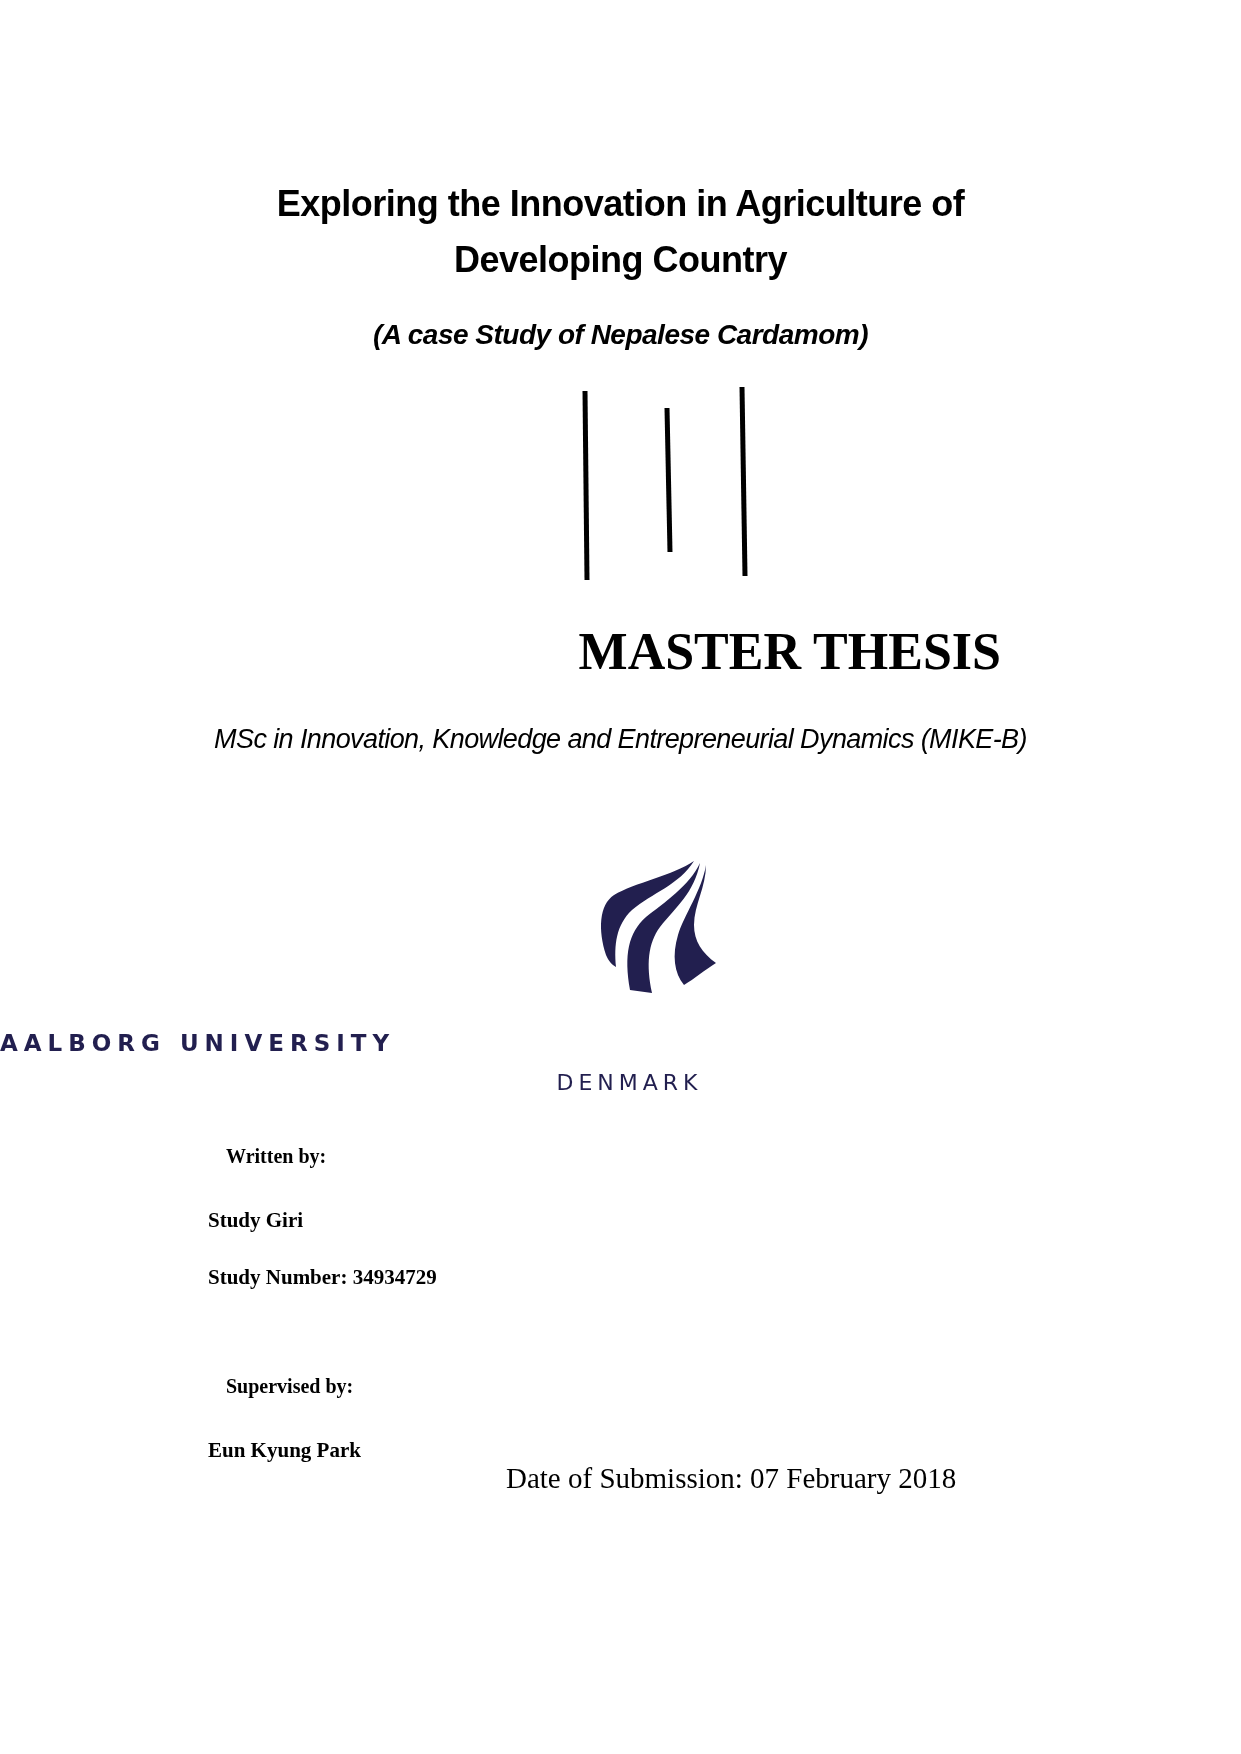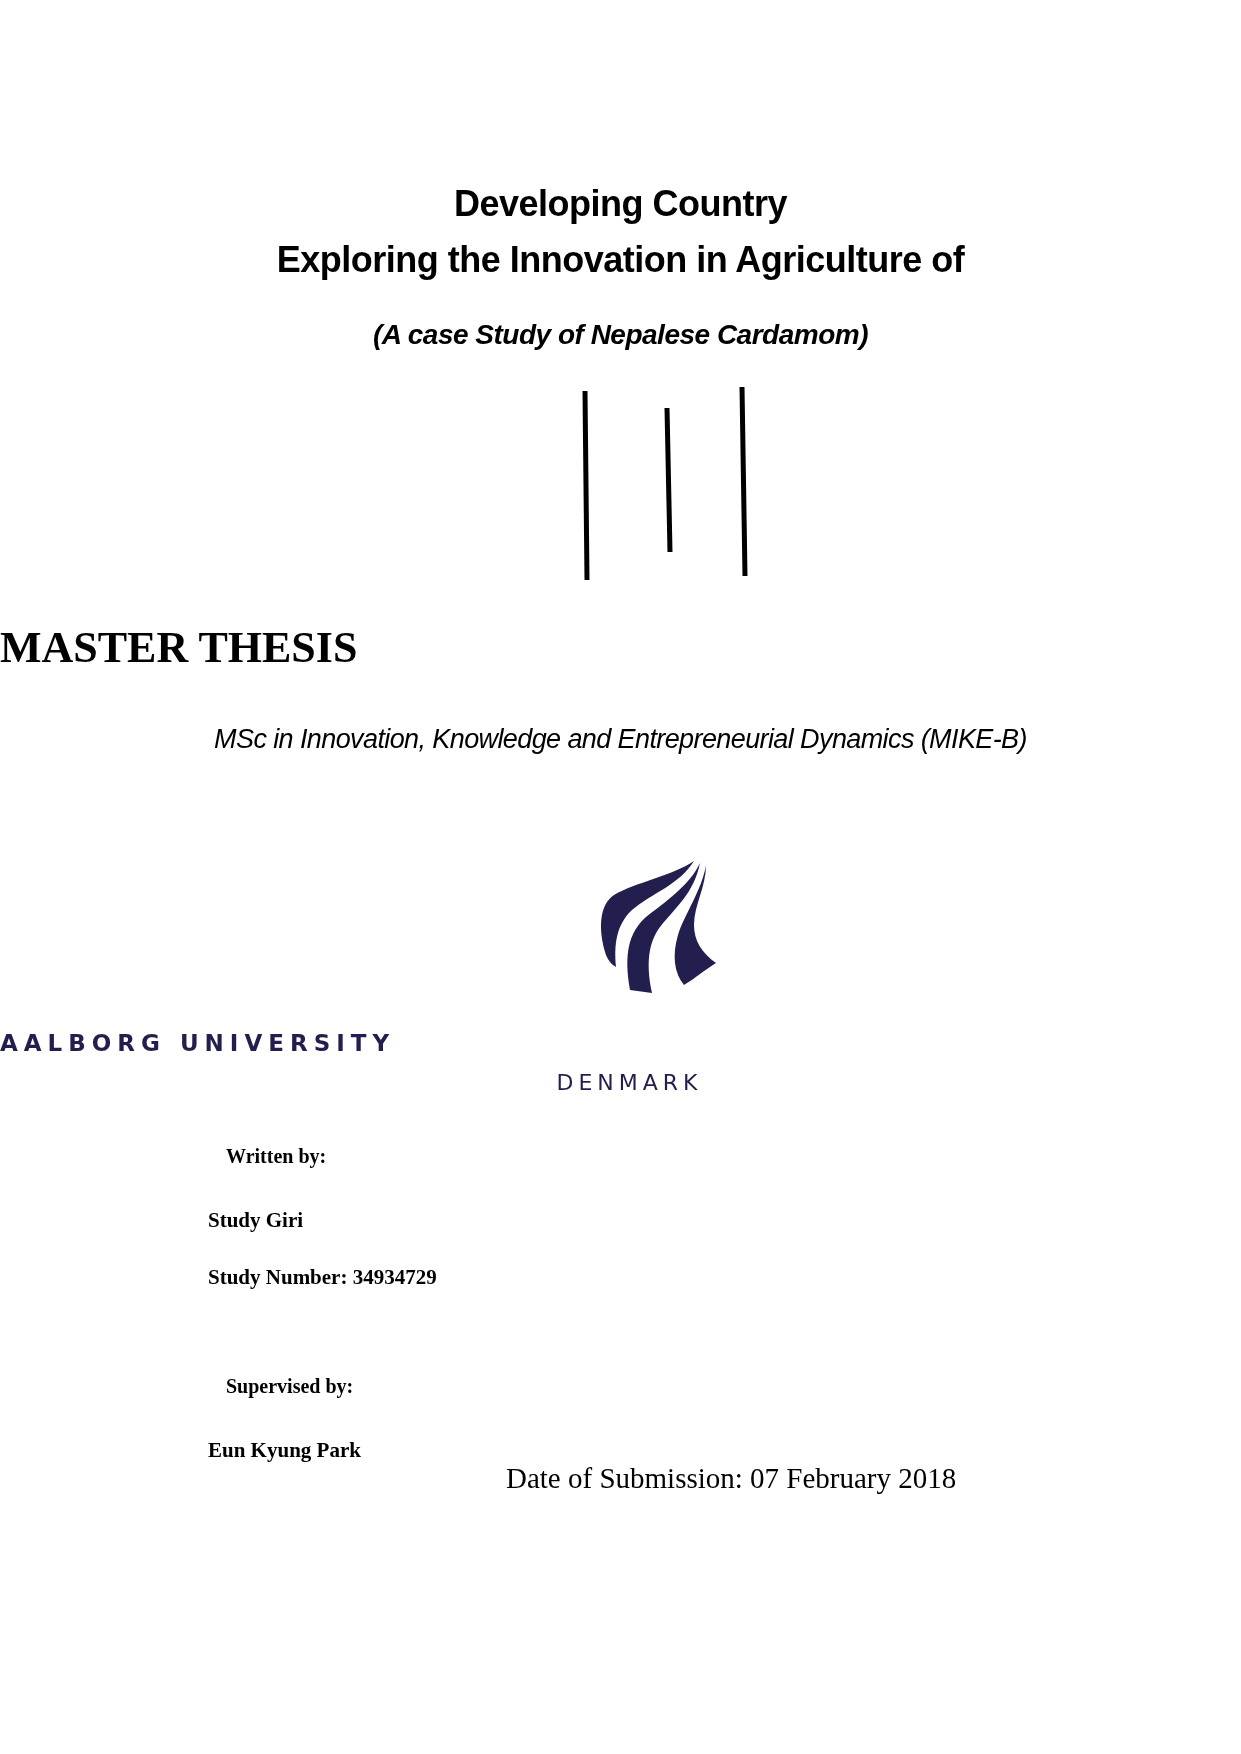--- a/index.html
+++ b/index.html
@@ -11,22 +11,22 @@
     font-size: 36px; line-height: 56px; top: 176px;
     letter-spacing: -0.5px;
   }
   .subtitle {
     left: 0; width: 1241px; text-align: center; top: 319px;
     font-family: "Liberation Sans", sans-serif; font-weight: bold; font-style: italic;
     font-size: 28px; letter-spacing: -0.5px;
   }
   .bars { left: 0; top: 0; width: 1241px; height: 600px; }
   .master {
-    left: 0; width: 1001px; text-align: left; top: 622px;
-    font-family: "Liberation Serif", serif; font-weight: bold; font-size: 44px;
+    left: 0; width: 1001px; text-align: right; top: 622px;
+    font-family: "Liberation Serif", serif; font-weight: bold; font-size: 52px;
   }
   .program {
     left: 0; width: 1241px; text-align: center; top: 724px;
     font-family: "Liberation Sans", sans-serif; font-style: italic; font-size: 27px;
     letter-spacing: -0.6px;
   }
   .logo { left: 594px; top: 855px; width: 130px; height: 140px; }
   .uni {
     left: 0; width: 1241px; text-align: left; top: 1030px;
     font-family: "DejaVu Sans", sans-serif; font-weight: bold; font-size: 23px;
@@ -41,22 +41,22 @@
   .h-label { left: 226px; font-size: 20px; }
   .v-label { left: 208px; font-size: 21px; }
   .date {
     left: 506px; top: 1462px; font-family: "Liberation Serif", serif; font-size: 29px;
   }
 </style>
 </head>
 <body>
 
 <div class="abs title">
+  <div>Exploring the Innovation in Agriculture of</div>
   <div>Developing Country</div>
-  <div>Exploring the Innovation in Agriculture of</div>
 </div>
 
 <div class="abs subtitle">(A case Study of Nepalese Cardamom)</div>
 
 <svg class="abs bars" viewBox="0 0 1241 600">
   <line x1="585" y1="391" x2="587" y2="580" stroke="#000" stroke-width="5"></line>
   <line x1="667" y1="408" x2="670" y2="552" stroke="#000" stroke-width="5"></line>
   <line x1="742" y1="387" x2="745" y2="576" stroke="#000" stroke-width="5"></line>
 </svg>
 

